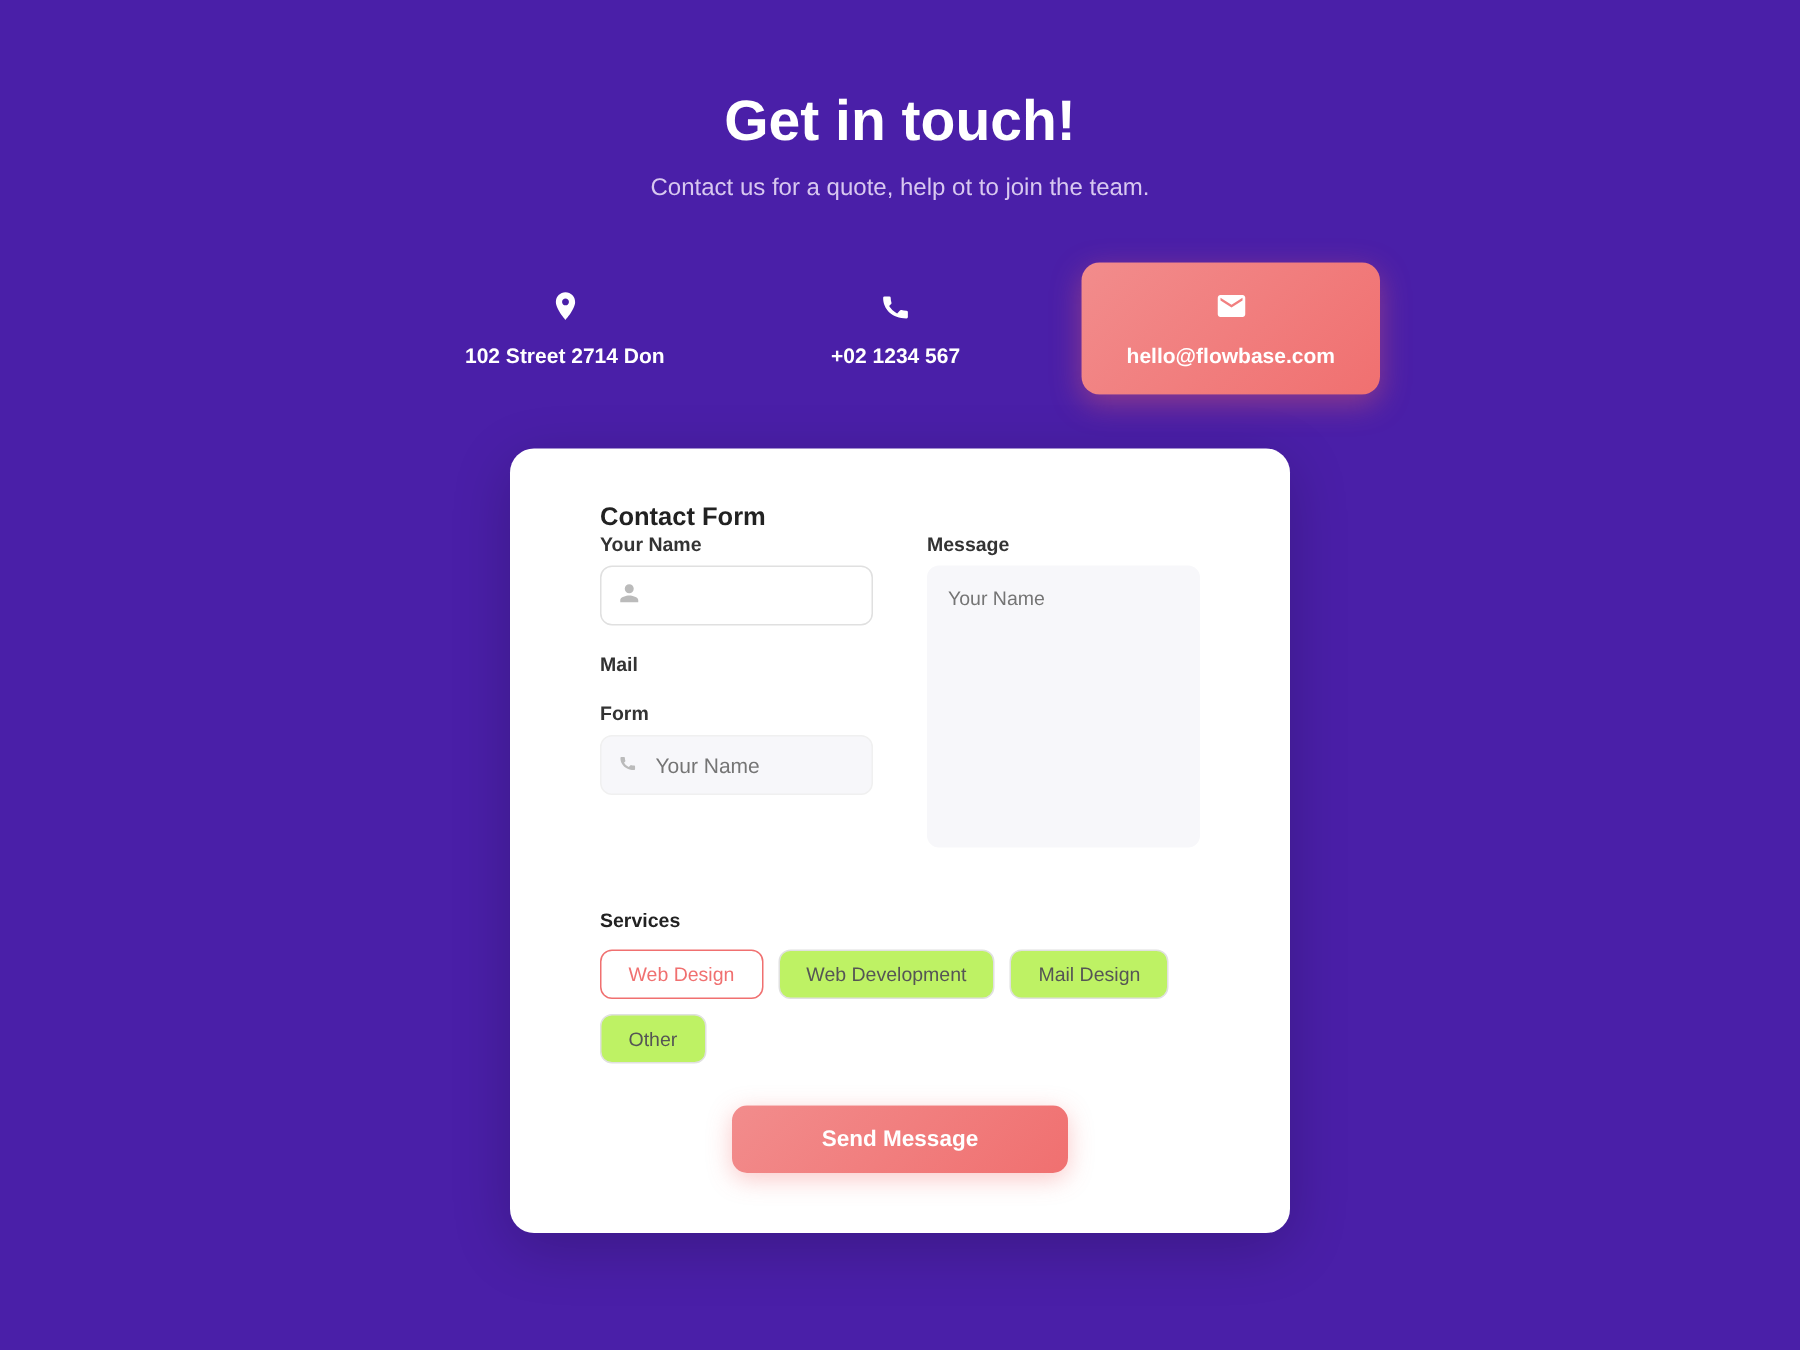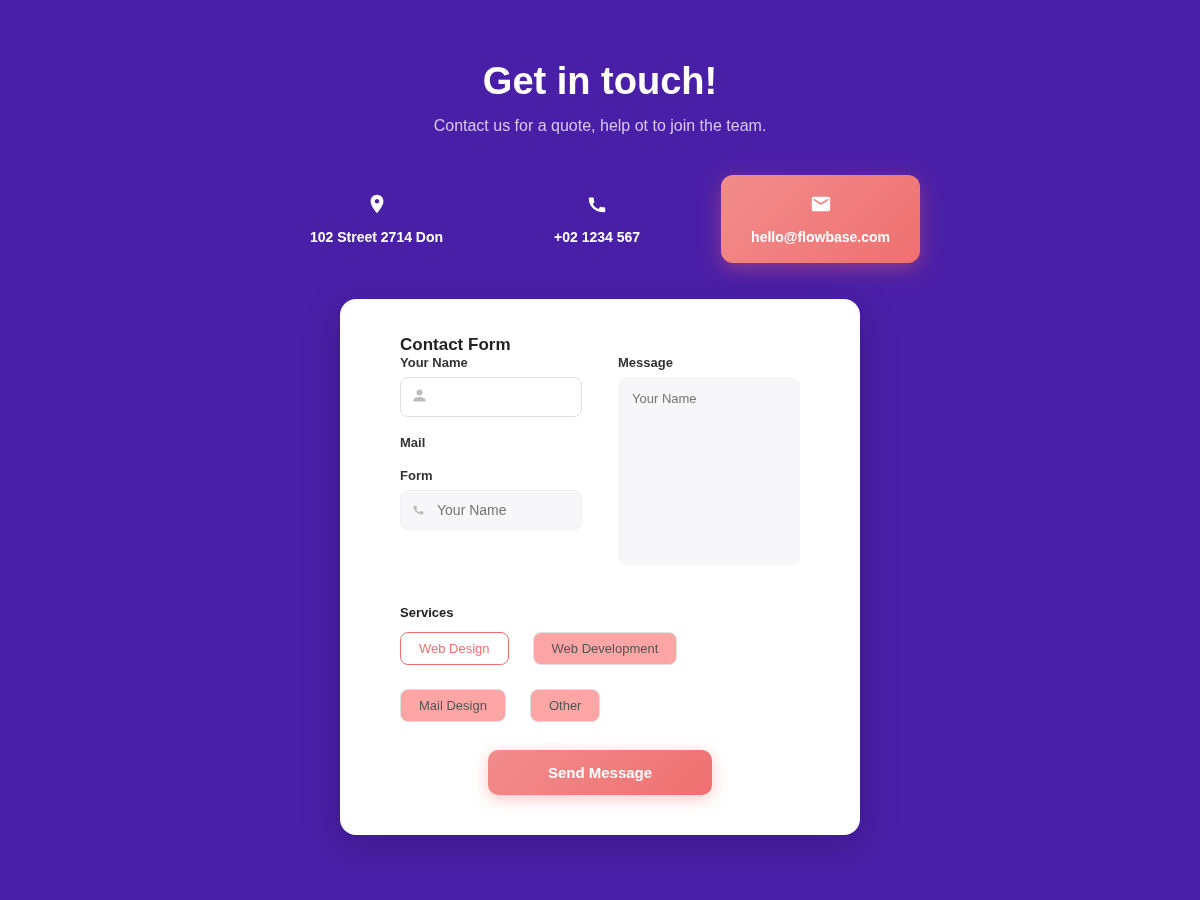--- a/index.html
+++ b/index.html
@@ -169,32 +169,32 @@
     .services-label {
       font-size: 13px;
       font-weight: 700;
       color: #222;
       margin-bottom: 12px;
       display: block;
     }
 
     .services-buttons {
       display: flex;
-      gap: 24px;
+      gap: 10px;
       flex-wrap: wrap;
     }
 
     .service-btn {
       padding: 8px 18px;
       border-radius: 8px;
       font-size: 13px;
       font-weight: 500;
       cursor: pointer;
       border: 1.5px solid #e0e0e0;
-      background: #fca5a5;
+      background: #bef264;
       color: #555;
       transition: all 0.15s;
     }
 
     .service-btn.active {
       border-color: #f07070;
       color: #f07070;
       background: #fff;
     }
 

